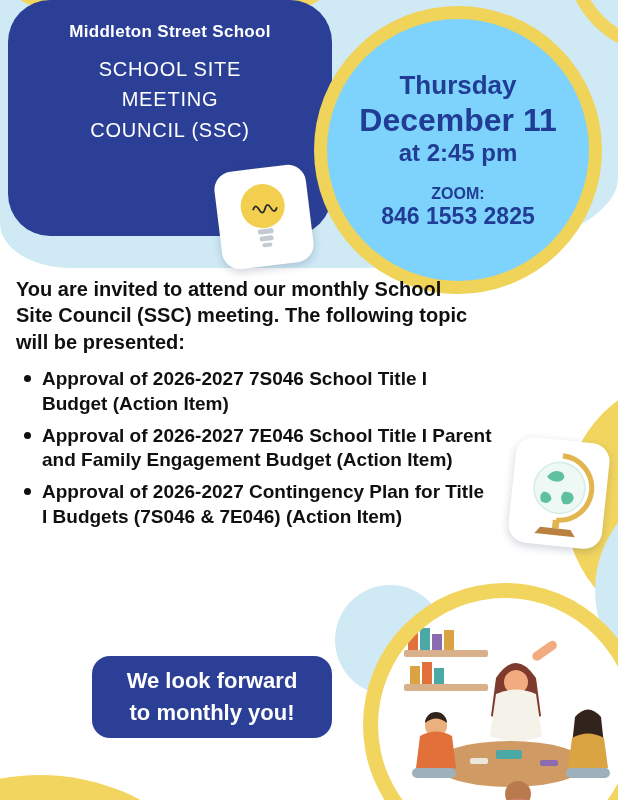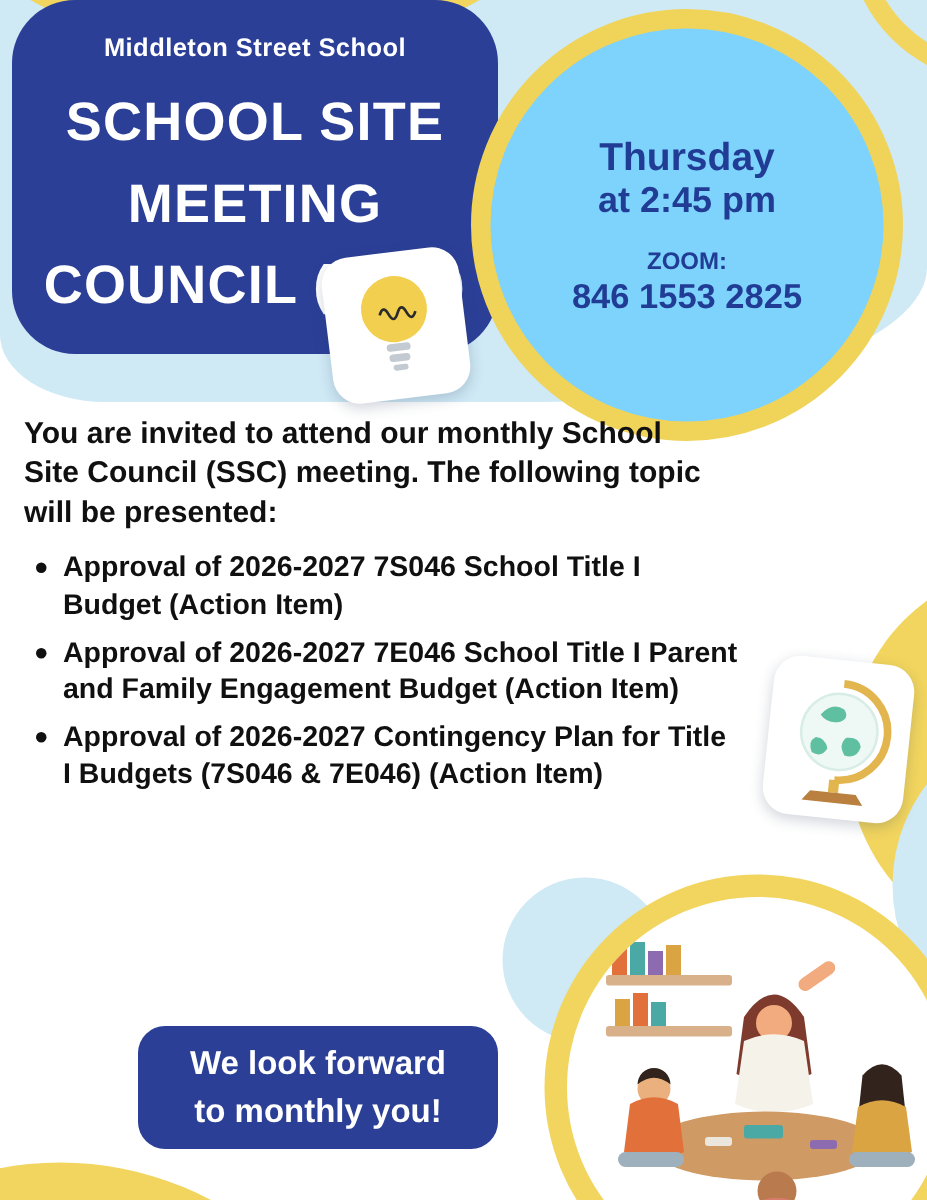--- a/index.html
+++ b/index.html
@@ -12,21 +12,21 @@
   .arc-top{left:-130px;top:-560px;width:600px;height:600px;background:#f2d55e;}
   .arc-top-right{left:565px;top:-145px;width:200px;height:200px;border:13px solid #f2d55e;background:transparent;box-sizing:border-box;}
   .blob-right-yellow{left:565px;top:375px;width:260px;height:260px;background:#f2d55e;}
   .blob-right-blue{left:595px;top:480px;width:220px;height:220px;background:#cfe9f5;}
   .arc-bottom-left{left:-175px;top:775px;width:430px;height:430px;background:#f2d55e;}
   .blob-people-blue{left:335px;top:585px;width:110px;height:110px;background:#cfe9f5;}
   
   .header-box{position:absolute;left:8px;top:0;width:324px;height:236px;background:#2b3f97;
               border-radius:42px;z-index:2;text-align:center;color:#ffffff;box-sizing:border-box;padding-top:22px;}
   .school-name{font-size:17px;font-weight:700;letter-spacing:.3px;margin-bottom:12px;}
-  .title-line{font-size:36px;font-weight:700;letter-spacing:.8px;line-height:1.52;}
+  .title-line{font-size:20px;font-weight:400;letter-spacing:.8px;line-height:1.52;}
   
   .date-circle{position:absolute;left:314px;top:6px;width:288px;height:288px;background:#7dd3fc;
                border:13px solid #f0d359;border-radius:50%;box-sizing:border-box;z-index:2;
                display:flex;flex-direction:column;align-items:center;justify-content:center;
                color:#203c94;}
   .dc-day{font-size:26px;font-weight:700;}
   .dc-date{font-size:32px;font-weight:700;line-height:1.2;}
   .dc-time{font-size:24px;font-weight:700;}
   .dc-zoom{font-size:16px;font-weight:700;margin-top:18px;}
   .dc-zoomid{font-size:23px;font-weight:700;}
@@ -39,21 +39,21 @@
   .content{position:absolute;left:16px;top:276px;width:478px;z-index:3;color:#101010;}
   .intro{font-size:20px;font-weight:700;line-height:1.32;margin:0 0 12px 0;width:452px;}
   ul.agenda{list-style:none;margin:0;padding:0;}
   ul.agenda li{position:relative;font-size:19px;font-weight:700;line-height:1.3;margin-bottom:7px;padding-left:26px;}
   ul.agenda li::before{content:"";position:absolute;left:8px;top:8px;width:7px;height:7px;border-radius:50%;background:#101010;}
   
   .people-ring{position:absolute;left:363px;top:583px;width:284px;height:284px;background:#f2d55e;border-radius:50%;z-index:2;}
   .people-circle{position:absolute;left:378px;top:598px;width:254px;height:254px;background:#ffffff;border-radius:50%;
                  overflow:hidden;z-index:2;}
   
-  .cta{position:absolute;left:92px;top:684px;width:240px;height:82px;background:#2b3f97;border-radius:18px;z-index:3;
+  .cta{position:absolute;left:92px;top:656px;width:240px;height:82px;background:#2b3f97;border-radius:18px;z-index:3;
        display:flex;flex-direction:column;align-items:center;justify-content:center;color:#ffffff;}
   .cta div{font-size:22px;font-weight:700;line-height:1.45;}
 </style>
 </head>
 <body>
 
 <div class="page">
 
   <div class="bg-top"></div>
   <div class="deco arc-top"></div>
@@ -65,20 +65,21 @@
 
   <div class="header-box">
     <div class="school-name">Middleton Street School</div>
     <div class="title-line">SCHOOL SITE</div>
     <div class="title-line">MEETING</div>
     <div class="title-line">COUNCIL (SSC)</div>
   </div>
 
   <div class="date-circle">
     <div class="dc-day">Thursday</div>
+    <div class="dc-date">December 11</div>
     <div class="dc-time">at 2:45 pm</div>
     <div class="dc-zoom">ZOOM:</div>
     <div class="dc-zoomid">846 1553 2825</div>
   </div>
 
   <div class="card bulb-card">
     <svg width="64" height="76" viewBox="0 0 64 76">
       <circle cx="32" cy="27" r="22" fill="#f2cf4e"></circle>
       <path d="M22 30 q3 -7 6 0 q3 7 6 0 q3 -7 6 0 q3 7 6 0" stroke="#2b2b2b" stroke-width="1.8" fill="none"></path>
       <rect x="24" y="50" width="16" height="5" rx="2.5" fill="#c3cad2"></rect>

